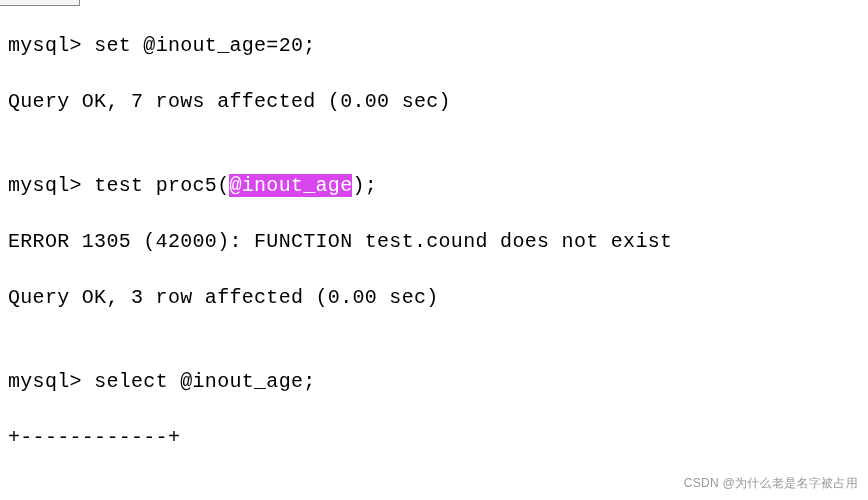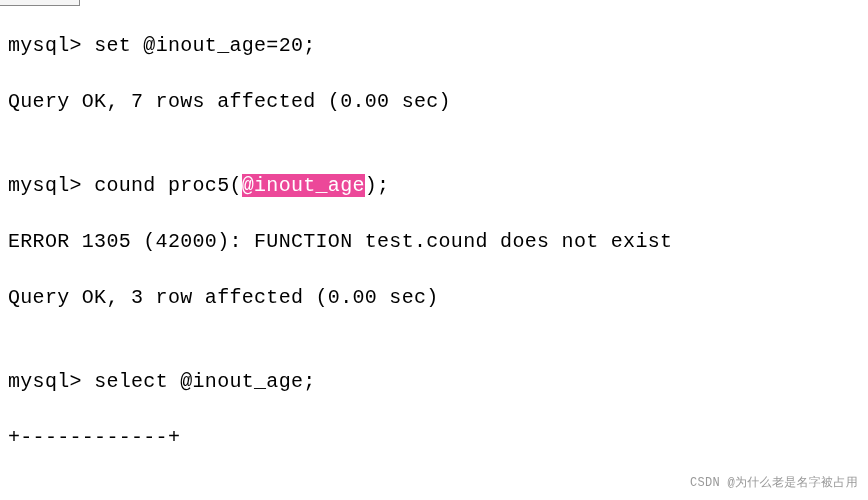--- a/index.html
+++ b/index.html
@@ -16,30 +16,30 @@
       line-height: 1.4;
       letter-spacing: 0.3px;
     }
     .terminal {
       white-space: pre;
     }
     .line {
       display: block;
     }
     .highlight {
-      background: #ec4899;
+      background: #d946ef;
       color: #ffffff;
     }
     .watermark {
       position: fixed;
       bottom: 8px;
       right: 10px;
       font-size: 12px;
       color: #999999;
-      font-family: Liberation Mono, monospace;
+      font-family: Liberation Sans, sans-serif;
     }
     .tab-fragment {
       position: absolute;
       top: 0;
       left: 0;
       width: 80px;
       height: 6px;
       border-bottom: 1px solid #888;
       border-right: 1px solid #888;
       background: #f5f5f5;
@@ -47,21 +47,21 @@
   </style>
 </head>
 <body>
 
 <div class="tab-fragment"></div>
 
 <div class="terminal">
 <span class="line"><span>mysql&gt; </span><span>set @inout_age=20;</span></span>
 <span class="line">Query OK, 7 rows affected (0.00 sec)</span>
 <span class="line"></span>
-<span class="line"><span>mysql&gt; </span><span>cound proc5(</span><span class="highlight">@inout_age</span><span>);</span></span>
+<span class="line"><span>mysql&gt; </span><span>test proc5(</span><span class="highlight">@inout_age</span><span>);</span></span>
 <span class="line">ERROR 1305 (42000): FUNCTION test.cound does not exist</span>
 <span class="line">Query OK, 3 row affected (0.00 sec)</span>
 <span class="line"></span>
 <span class="line"><span>mysql&gt; </span><span>select @inout_age;</span></span>
 <span class="line">+------------+</span>
 
 
 
 
 

